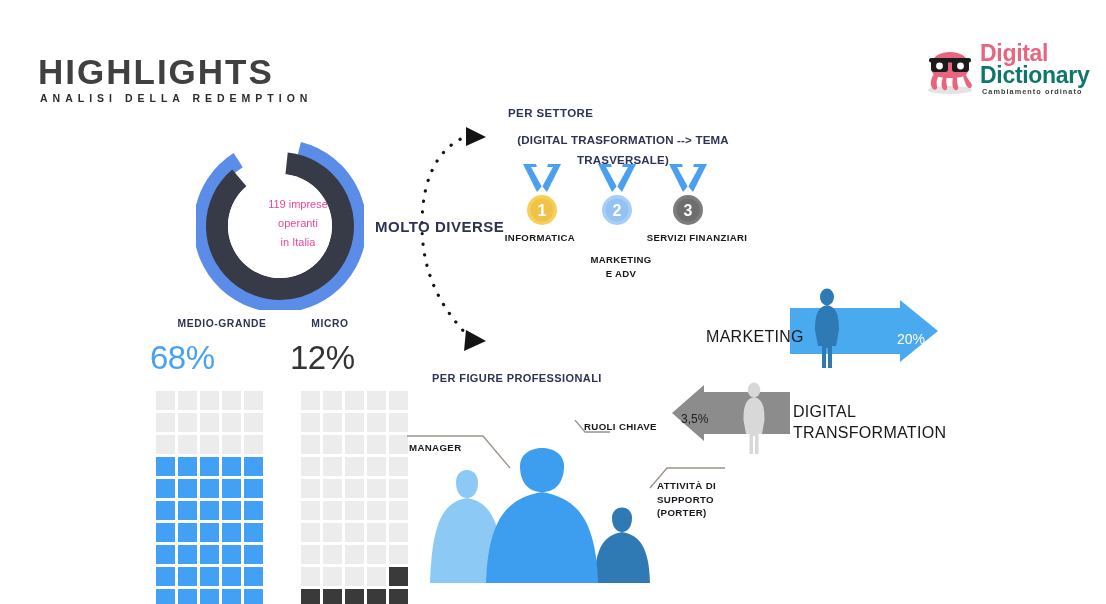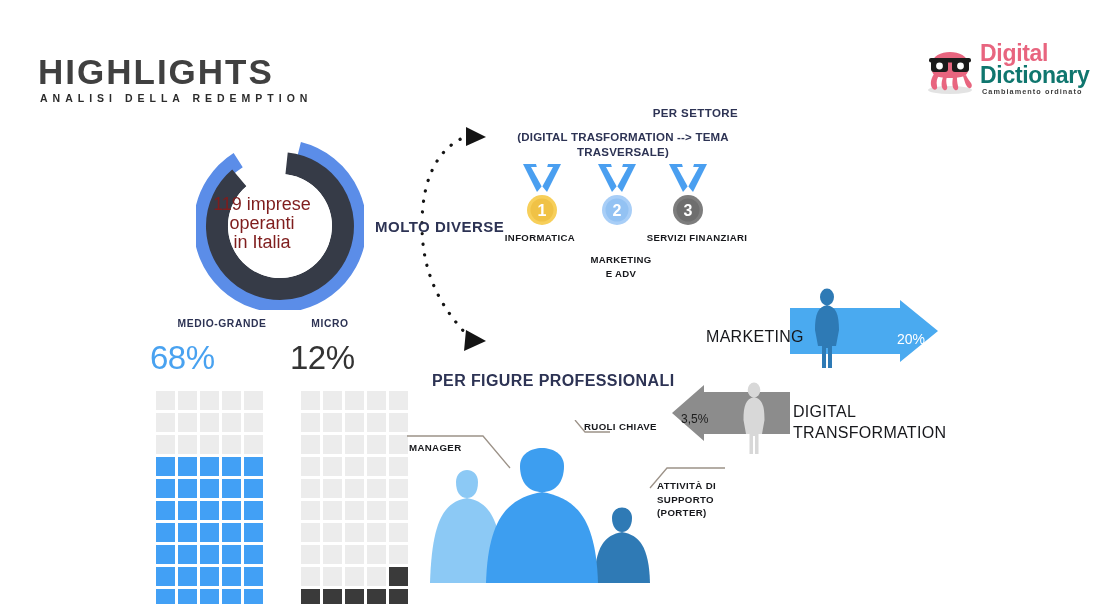--- a/index.html
+++ b/index.html
@@ -23,38 +23,38 @@
 
   
   #logo{left:922px;top:38px;width:165px;height:62px;}
   .logo-text-1{position:absolute;left:58px;top:2px;font-size:23px;font-weight:700;color:#e8657f;letter-spacing:-0.3px;}
   .logo-text-2{position:absolute;left:58px;top:24px;font-size:23px;font-weight:700;color:#0f766e;letter-spacing:-0.3px;}
   .logo-text-3{position:absolute;left:60px;top:49px;font-size:7.3px;font-weight:700;color:#3c3c3c;letter-spacing:1.05px;}
 
   
   #donut{left:196px;top:142px;width:168px;height:168px;}
   #donut-center-label{
-    position:absolute;left:16px;top:53px;width:100px;text-align:center;
-    font-size:18px;line-height:19px;color:#7f1d1d;font-weight:400;
+    position:absolute;left:52px;top:53px;width:100px;text-align:center;
+    font-size:11px;line-height:19px;color:#ec4899;font-weight:400;
   }
 
   
   #molto-diverse-label{
     left:375px;top:218px;font-size:15px;font-weight:700;
     letter-spacing:0.5px;color:#2d3354;
   }
 
   
   #per-settore-title{
-    left:508px;top:107px;width:230px;text-align:right;
+    left:508px;top:107px;width:230px;text-align:left;
     font-size:11.5px;font-weight:700;letter-spacing:0.4px;color:#2d3354;
   }
   #per-settore-sub{
     left:498px;top:130px;width:250px;text-align:center;
-    font-size:11.5px;line-height:15px;font-weight:700;letter-spacing:0.2px;color:#2d3354;
+    font-size:11.5px;line-height:20px;font-weight:700;letter-spacing:0.2px;color:#2d3354;
   }
   .medal-label{
     font-size:9.6px;font-weight:700;letter-spacing:0.35px;color:#17181c;
     text-align:center;
   }
   #medal-label-1{left:490px;top:232px;width:100px;}
   #medal-label-2{left:581px;top:253px;width:80px;line-height:13.5px;}
   #medal-label-3{left:627px;top:232px;width:140px;}
 
   
@@ -67,21 +67,21 @@
   .sq-grid{display:grid;grid-template-columns:repeat(5,19px);grid-auto-rows:19px;gap:3px;}
   #grid-1{left:156px;top:391px;}
   #grid-2{left:301px;top:391px;}
   .sq{width:19px;height:19px;background:#ececec;}
   .sq.on-blue{background:#42a0f5;}
   .sq.on-dark{background:#3a3a3a;}
 
   
   #figure-title{
     left:424px;top:372px;
-    font-size:16px;font-weight:700;letter-spacing:0.4px;color:#2d3354;padding-left:8px;
+    font-size:11px;font-weight:700;letter-spacing:0.4px;color:#2d3354;padding-left:8px;
   }
   .fig-label{font-size:9.7px;font-weight:600;letter-spacing:0.35px;color:#17181c;line-height:13.5px;}
   #fig-label-manager{left:409px;top:441px;}
   #fig-label-ruoli{left:584px;top:420px;}
   #fig-label-attivita{left:657px;top:479px;width:80px;}
 
   
   #marketing-label{left:706px;top:328px;font-size:16px;font-weight:400;letter-spacing:0.3px;color:#17181c;}
   #marketing-pct{left:897px;top:331px;font-size:14px;font-weight:400;color:#ffffff;}
   #dt-label{left:793px;top:401px;font-size:16px;line-height:21px;font-weight:400;letter-spacing:0.3px;color:#17181c;}

